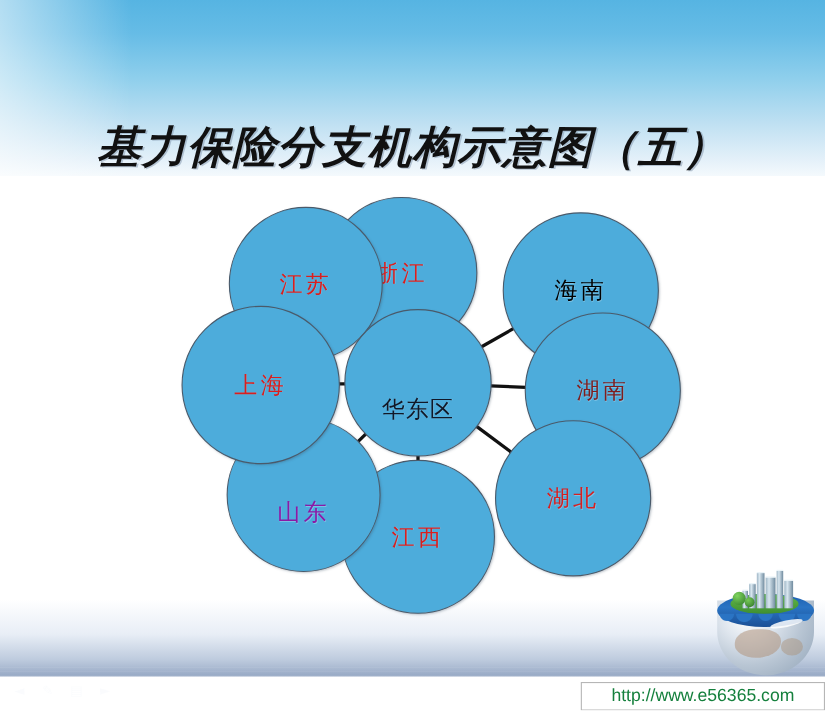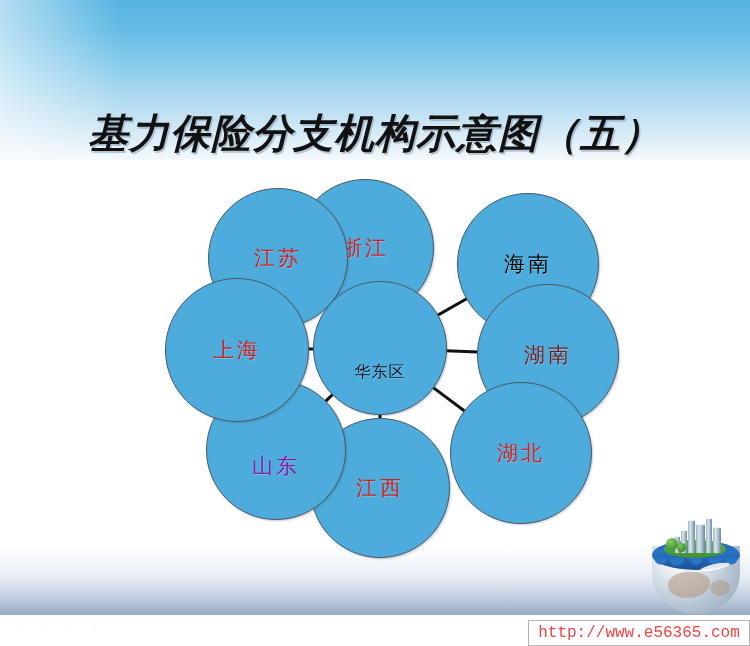--- a/index.html
+++ b/index.html
@@ -145,21 +145,21 @@
   .node-label {
     font-family: "DejaVu Serif", serif;
     font-size: 21px;
     font-weight: normal;
     letter-spacing: 3px;
     white-space: nowrap;
     line-height: 1;
     text-shadow: 0.5px 0.5px 0 rgba(255,255,255,0.25);
   }
   .node.center .node-label {
-    font-size: 16px;
+    font-size: 21px;
     letter-spacing: 1px;
     margin-top: 48px;
   }
 
   
   .globe {
     position: absolute;
     left: 648px;
     top: 518px;
     width: 96px;
@@ -249,23 +249,23 @@
     width: 222px;
     height: 26px;
     background: #ffffff;
     border: 1px solid #b6b6b6;
     box-sizing: border-box;
     display: flex;
     align-items: center;
     justify-content: center;
   }
   .url-text {
-    font-family: Liberation Mono, monospace;
+    font-family: Liberation Sans, sans-serif;
     font-size: 16px;
-    color: #ef4444;
+    color: #15803d;
     letter-spacing: 0px;
     white-space: nowrap;
   }
 </style>
 </head>
 <body>
 
 <div id="slide">
 
   <div class="sky"></div>

